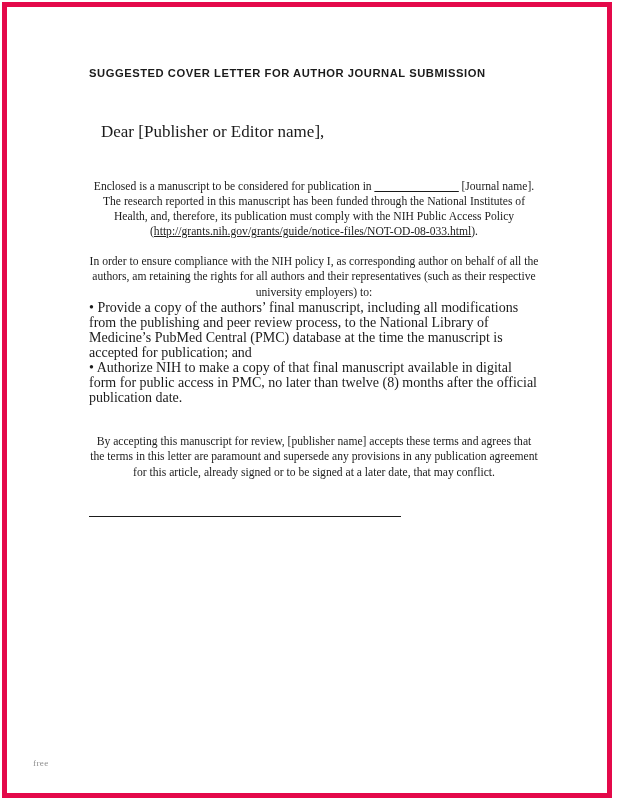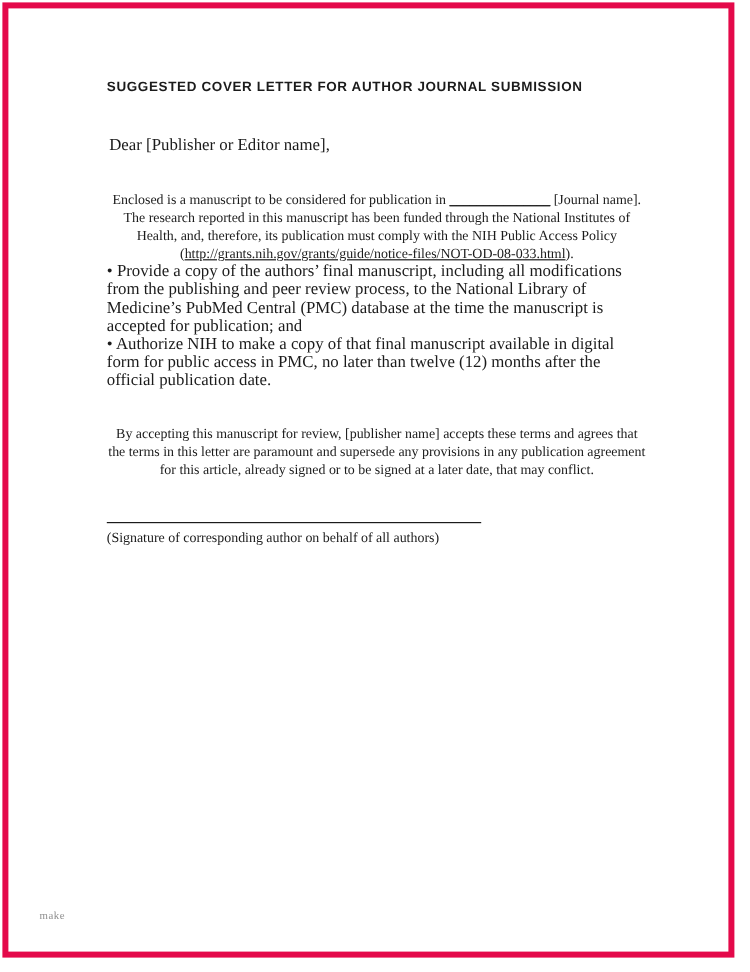--- a/index.html
+++ b/index.html
@@ -48,24 +48,24 @@
     font-size: 11.2px;
     line-height: 15px;
     letter-spacing: 0.55px;
     color: #1b1b1b;
     text-transform: uppercase;
     white-space: nowrap;
     margin: 0;
   }
 
   .salutation {
-    font-size: 14px;
+    font-size: 17px;
     line-height: 15px;
     color: #1b1b1b;
-    margin: 2px;
+    margin: 12px;
     padding-top: 31px;
   }
 
   .para {
     font-size: 11.6px;
     line-height: 15.1px;
     color: #1b1b1b;
     margin: 0;
     text-align: center;
   }
@@ -125,30 +125,30 @@
   <div id="frame-border" style="border-color: rgb(228, 9, 74);"></div>
 
   <div id="doc">
 
     <h1 class="doc-title">SUGGESTED COVER LETTER FOR AUTHOR JOURNAL SUBMISSION</h1>
 
     <p class="salutation">Dear [Publisher or Editor name],</p>
 
     <p class="para gap-1"><span>Enclosed is a manuscript to be considered for publication in </span><span class="blank-fill">_______________</span><span> [Journal name].  The research reported in this manuscript has been funded through the National Institutes of Health, and, therefore, its publication must comply with the NIH Public Access Policy (</span><span class="doc-link">http://grants.nih.gov/grants/guide/notice-files/NOT-OD-08-033.html</span><span>).</span></p>
 
+    <p class="para gap-2">In order to ensure compliance with the NIH policy I, as corresponding author on behalf of all the authors, am retaining the rights for all authors and their representatives (such as their respective university employers) to:</p>
 
     <div class="bullet-block gap-3">
       <div>• Provide a copy of the authors’ final manuscript, including all modifications from the publishing and peer review process, to the National Library of Medicine’s PubMed Central (PMC) database at the time the manuscript is accepted for publication; and</div>
-      <div>• Authorize NIH to make a copy of that final manuscript available in digital form for public access in PMC, no later than twelve (12) months after the official publication date.</div>
+      <div>• Authorize NIH to make a copy of that final manuscript available in digital form for public access in PMC, no later than twelve (8) months after the official publication date.</div>
     </div>
 
     <p class="para gap-4">By accepting this manuscript for review, [publisher name] accepts these terms and agrees that the terms in this letter are paramount and supersede any provisions in any publication agreement for this article, already signed or to be signed at a later date, that may conflict.</p>
 
     <div id="signature-area">
       <div id="signature-rule"></div>
-      <div id="signature-caption">(Signature of corresponding author on behalf of all authors)</div>
     </div>
 
   </div>
 
-  <div id="footer-watermark">make</div>
+  <div id="footer-watermark">free</div>
 
 </div>
 
 </body></html>

